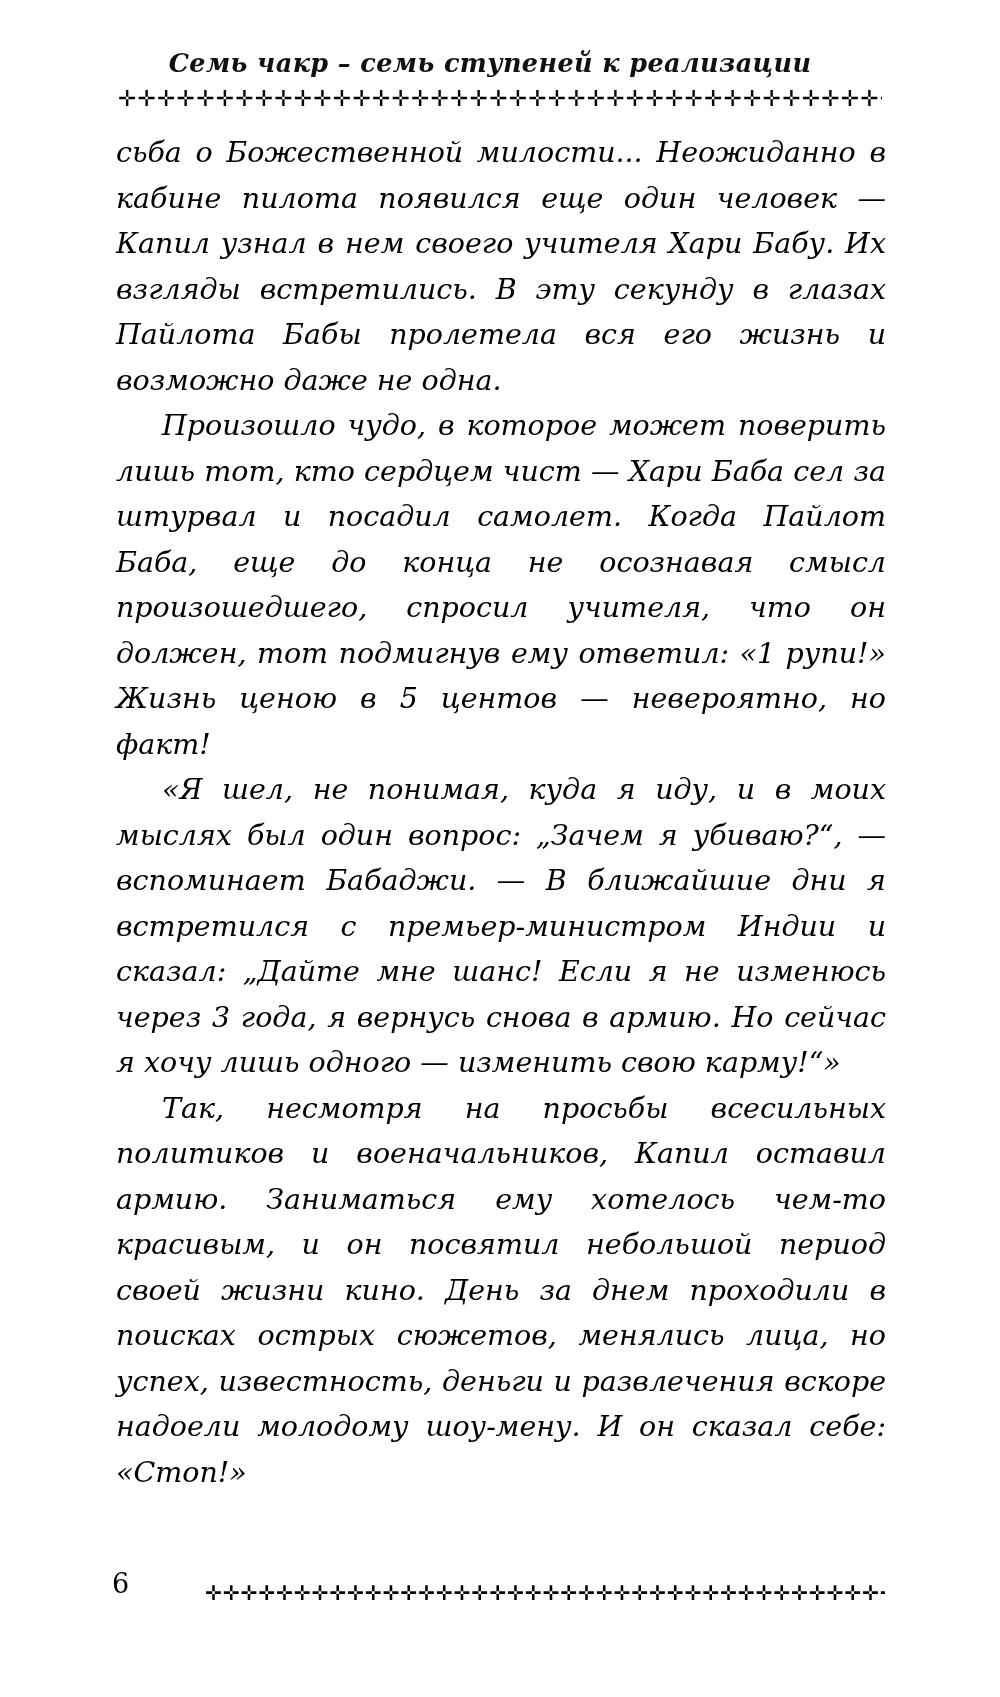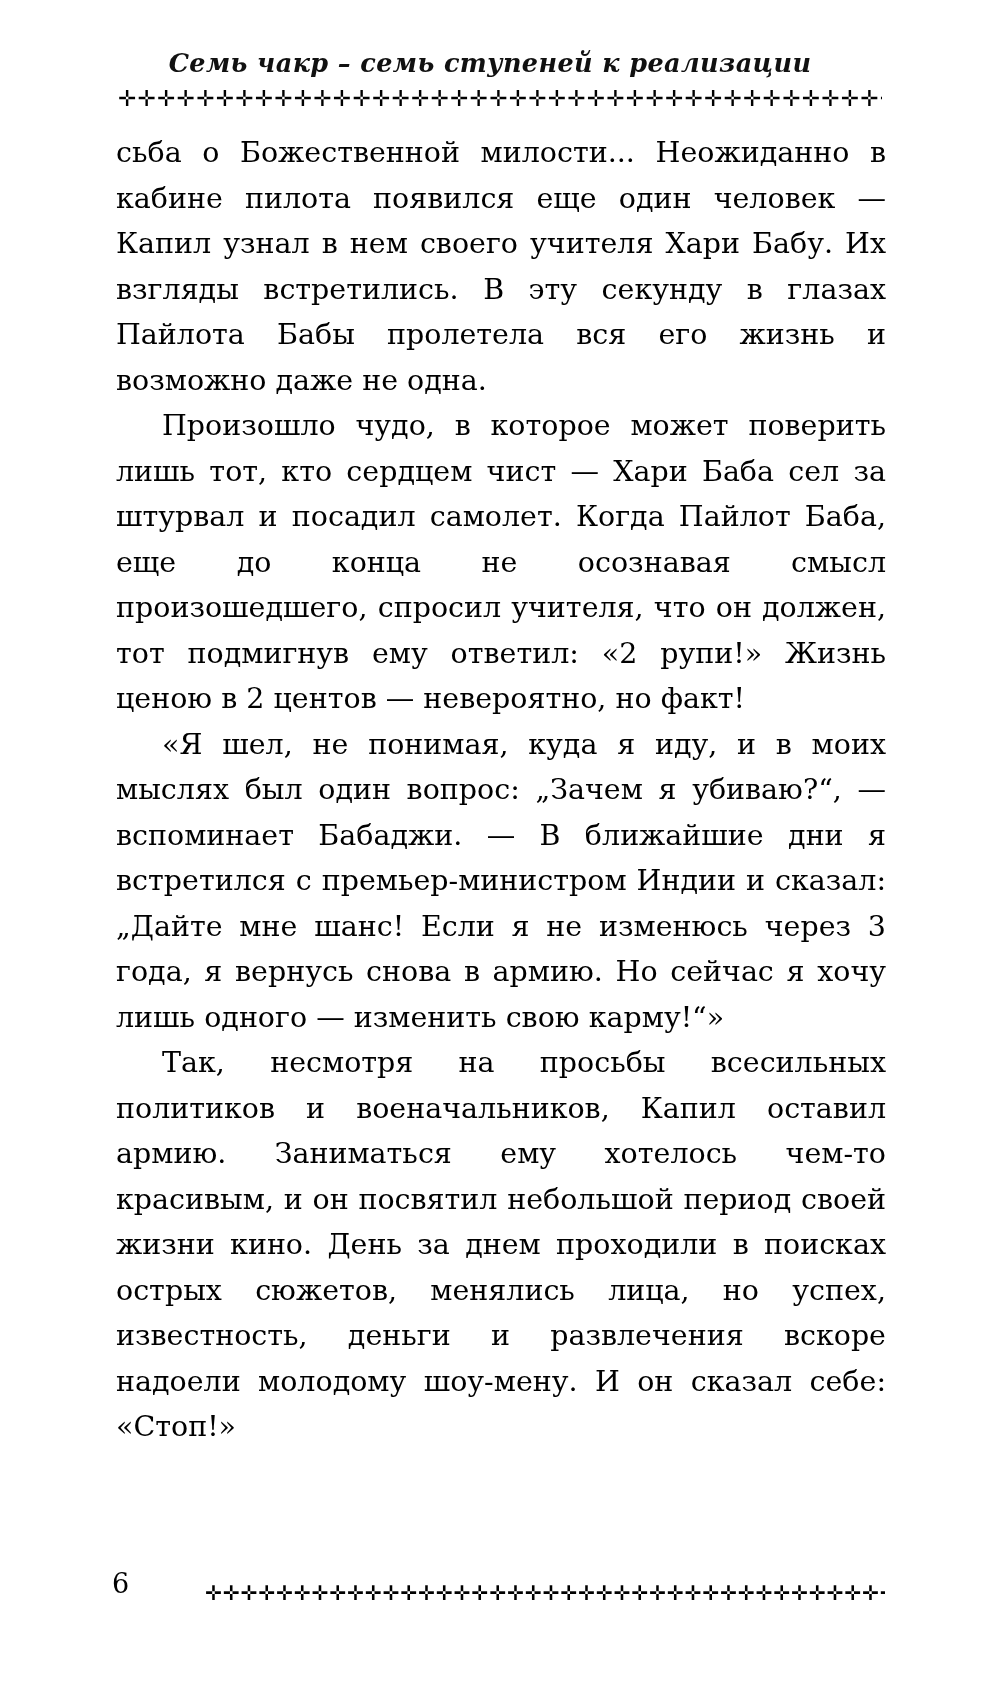--- a/index.html
+++ b/index.html
@@ -68,20 +68,21 @@
     left: 116px;
     top: 130px;
     width: 770px;
     font-family: "DejaVu Serif", serif;
     font-size: 28.5px;
     line-height: 45.5px;
     text-align: justify;
     text-justify: inter-word;
     color: #000000;
     letter-spacing: 0px;
+    font-style: italic;
   }
   .body-text p {
     margin: 0;
     text-indent: 46px;
   }
   .body-text p.no-indent {
     text-indent: 0;
   }
 
   .folio {
@@ -97,21 +98,21 @@
 <body>
 
 <div class="page">
 
   <div class="running-head">Семь чакр – семь ступеней к реализации</div>
 
   <div class="rule top">✛✛✛✛✛✛✛✛✛✛✛✛✛✛✛✛✛✛✛✛✛✛✛✛✛✛✛✛✛✛✛✛✛✛✛✛✛✛✛✛✛✛✛</div>
 
   <div class="body-text">
     <p class="no-indent">сьба о Божественной милости... Неожиданно в кабине пилота появился еще один человек — Капил узнал в нем своего учителя Хари Бабу. Их взгляды встретились. В эту секунду в глазах Пайлота Бабы пролетела вся его жизнь и возможно даже не одна.</p>
-    <p>Произошло чудо, в которое может поверить лишь тот, кто сердцем чист — Хари Баба сел за штурвал и посадил самолет. Когда Пайлот Баба, еще до конца не осознавая смысл произошедшего, спросил учителя, что он должен, тот подмигнув ему ответил: «2 рупи!» Жизнь ценою в 2 центов — невероятно, но факт!</p>
+    <p>Произошло чудо, в которое может поверить лишь тот, кто сердцем чист — Хари Баба сел за штурвал и посадил самолет. Когда Пайлот Баба, еще до конца не осознавая смысл произошедшего, спросил учителя, что он должен, тот подмигнув ему ответил: «1 рупи!» Жизнь ценою в 5 центов — невероятно, но факт!</p>
     <p>«Я шел, не понимая, куда я иду, и в моих мыслях был один вопрос: „Зачем я убиваю?“, — вспоминает Бабаджи. — В ближайшие дни я встретился с премьер-министром Индии и сказал: „Дайте мне шанс! Если я не изменюсь через 3 года, я вернусь снова в армию. Но сейчас я хочу лишь одного — изменить свою карму!“»</p>
     <p>Так, несмотря на просьбы всесильных политиков и военачальников, Капил оставил армию. Заниматься ему хотелось чем-то красивым, и он посвятил небольшой период своей жизни кино. День за днем проходили в поисках острых сюжетов, менялись лица, но успех, известность, деньги и развлечения вскоре надоели молодому шоу-мену. И он сказал себе: «Стоп!»</p>
   </div>
 
   <div class="folio">6</div>
 
   <div class="rule bottom">✛✛✛✛✛✛✛✛✛✛✛✛✛✛✛✛✛✛✛✛✛✛✛✛✛✛✛✛✛✛✛✛✛✛✛✛✛✛✛</div>
 
 </div>
 

